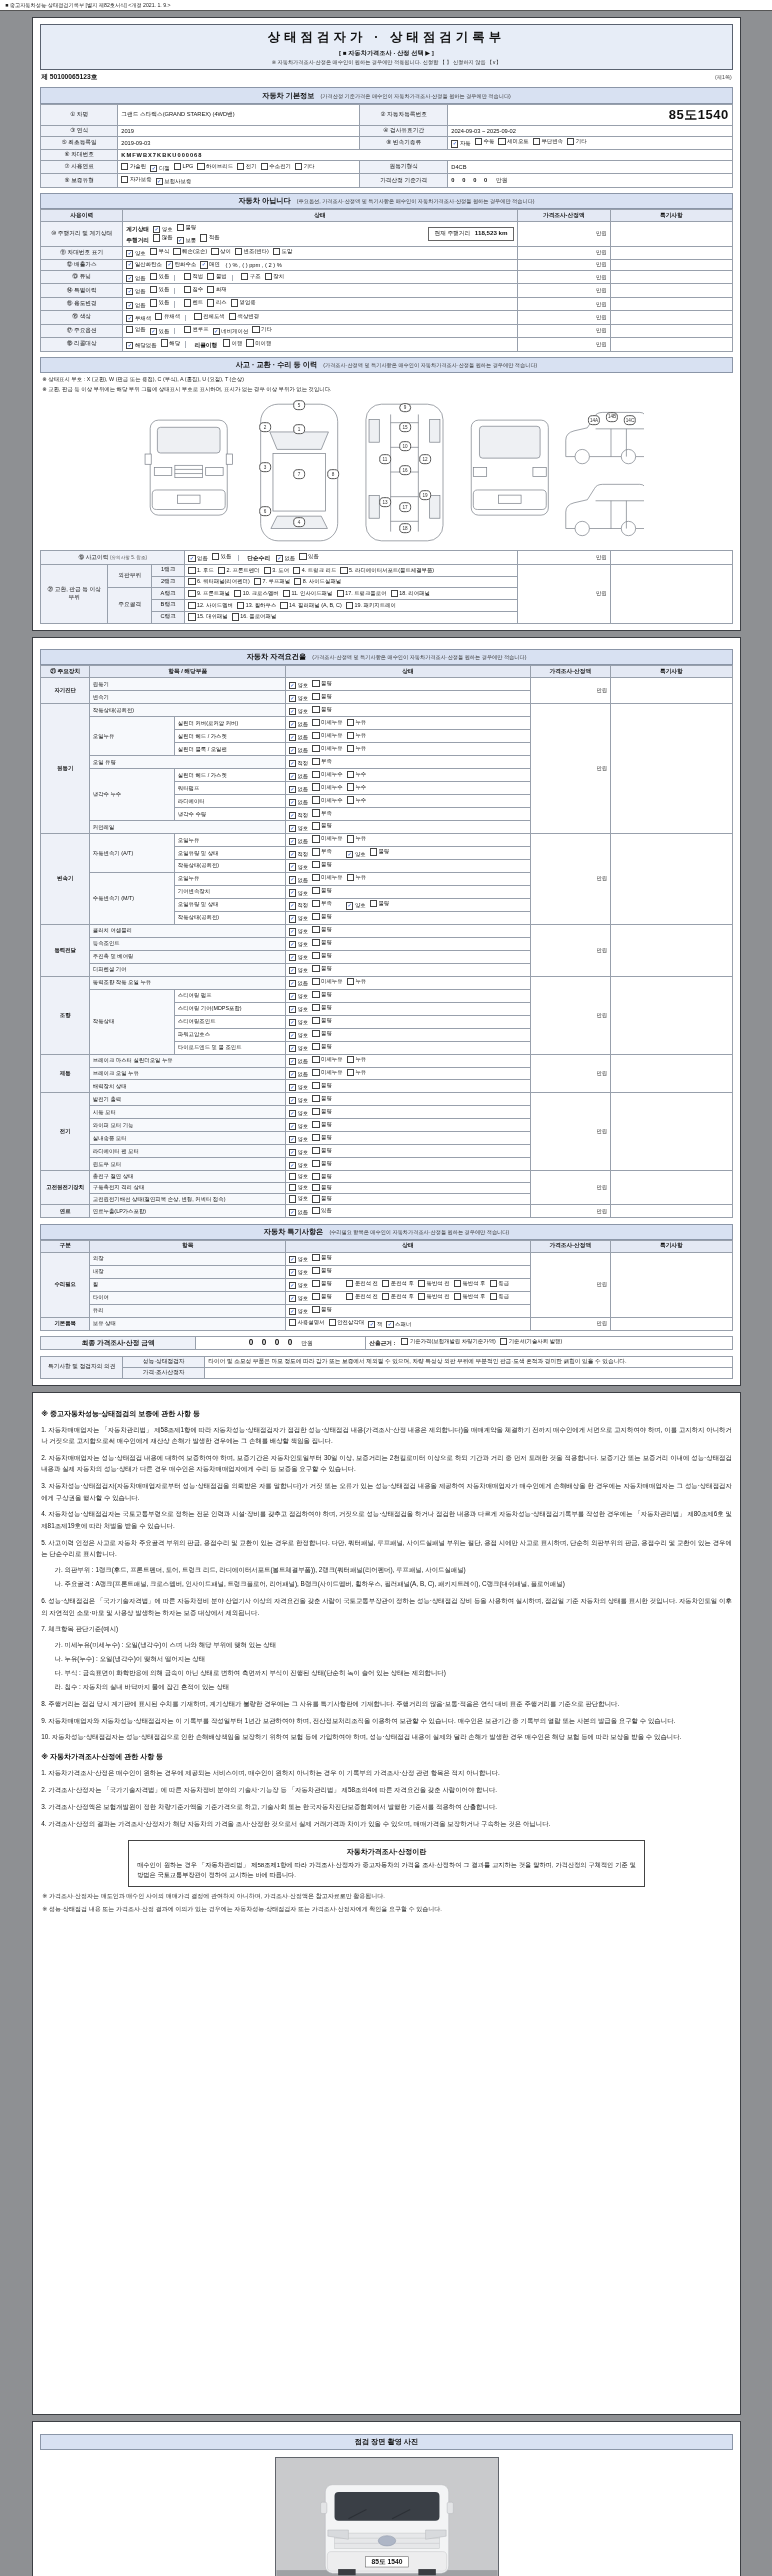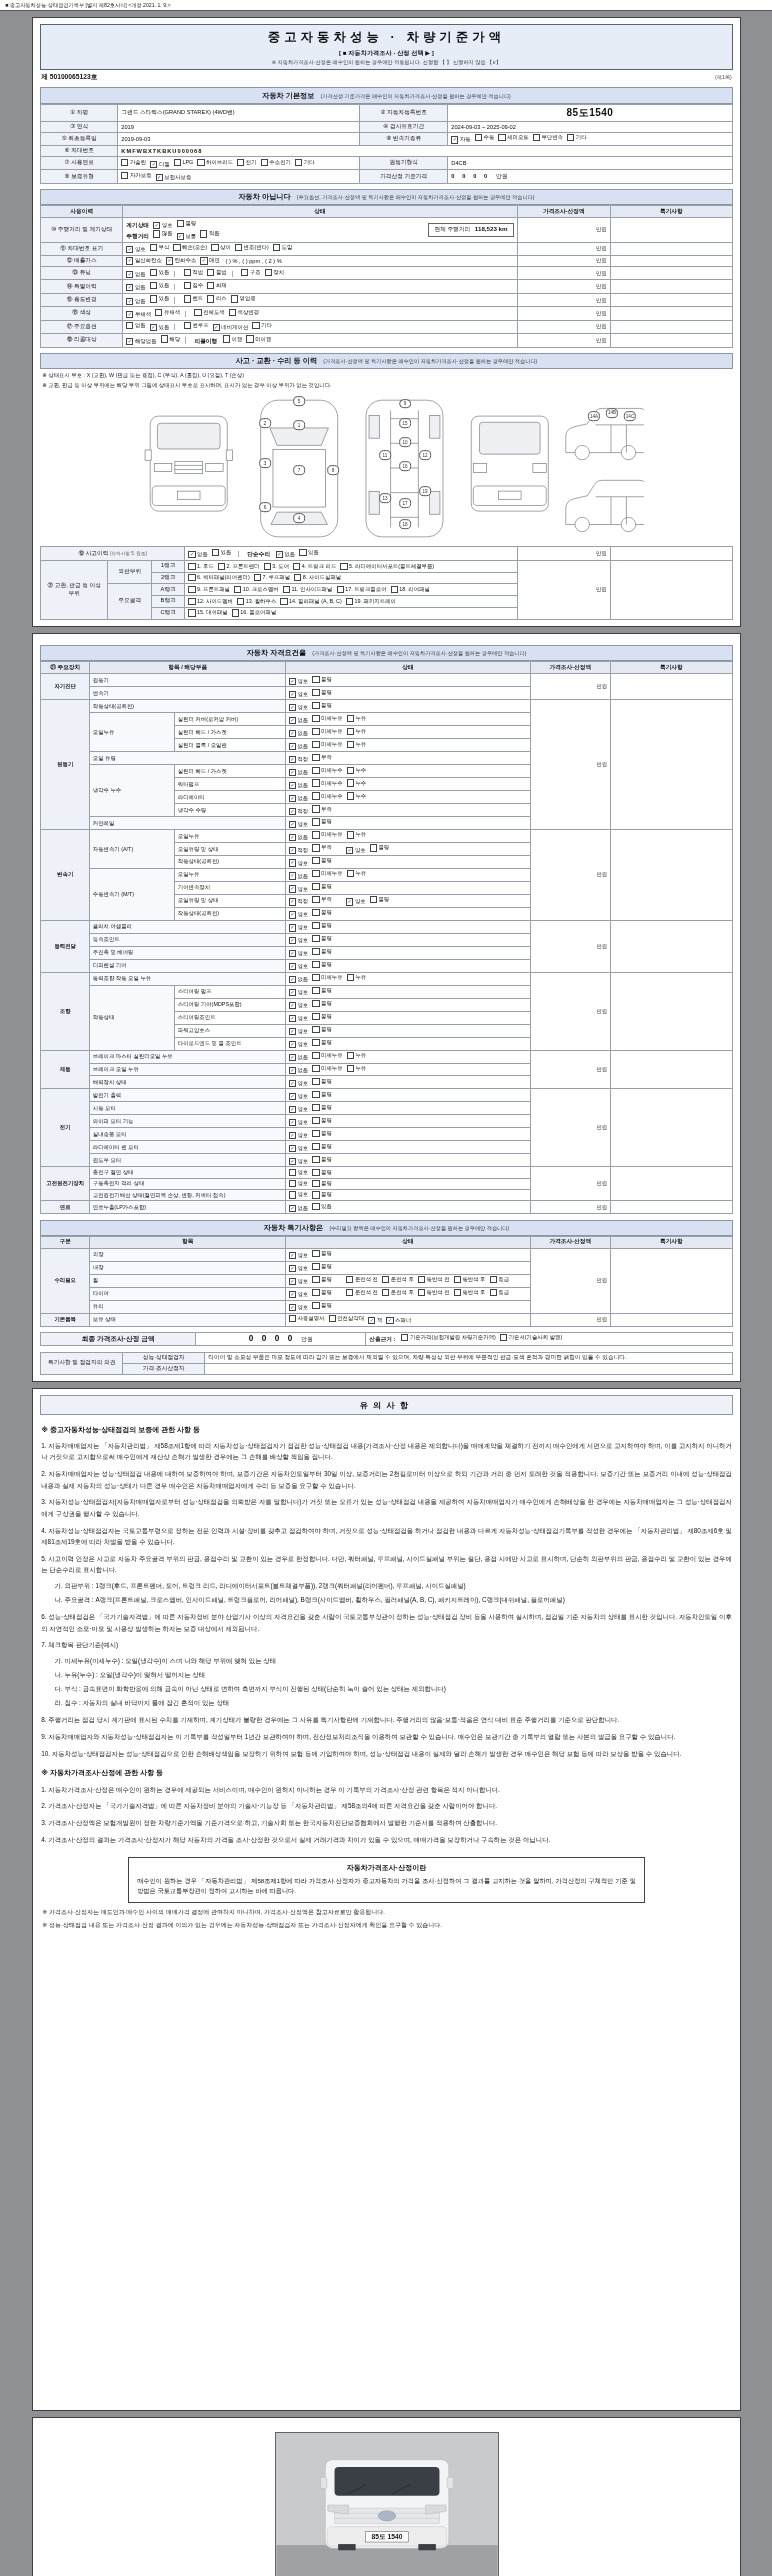--- a/index.html
+++ b/index.html
@@ -19,21 +19,21 @@
   
   .secbar{background:#d8e1f2;border:0.5px solid #8b96a8;text-align:center;font-weight:700;
           font-size:7.2px;padding:2.1px 0;margin-top:5.2px;}
   .secbar .sub{font-weight:400;font-size:5.2px;color:#333;margin-left:4.1px;}
   
   table{border-collapse:collapse;width:100%;table-layout:fixed;}
   td,th{border:0.5px solid #98a0ac;font-size:5.7px;padding:1px 3.1px;vertical-align:middle;
         word-break:break-all;}
   th{background:#e4e9f4;font-weight:700;padding:1.5px 2.1px;}
   .lbl{background:#eef1f8;text-align:center;}
-  .plate{font-weight:800;font-size:10px;text-align:center;letter-spacing:0.5px;}
+  .plate{font-weight:800;font-size:13px;text-align:right;letter-spacing:0.5px;}
   .price{text-align:right;font-size:5.4px;color:#333;background:#fff;}
   .vin{font-weight:700;letter-spacing:1px;}
   .digits{font-weight:800;letter-spacing:3.1px;margin-right:4.1px;}
   
   .cb{display:inline-flex;align-items:center;margin:0.5px 4.1px 0.5px 0;font-size:5.4px;white-space:nowrap;}
   .cb .bx{width:5.2px;height:5.2px;border:0.5px solid #444;margin-right:1.5px;display:inline-flex;
           align-items:center;justify-content:center;font-size:5.2px;font-weight:800;color:#1d4ed8;
           background:#fff;line-height:1;flex:0 0 auto;}
   .cgrp{display:inline-block;margin-right:10.3px;}
   .vsep{display:inline-block;width:0.5px;height:6.2px;background:#aab0ba;margin:0 7.2px -1px 1px;}
@@ -73,21 +73,21 @@
 </head>
 <body>
 
 <div class="topstrip">
   <span>■ 중고자동차성능·상태점검기록부 [별지 제82호서식] &lt;개정 2021. 1. 9.&gt;</span>
 </div>
 
 <div class="page">
 
   <div class="hdrbox">
-    <div class="hdr-title">중고자동차성능 · 차량기준가액</div>
+    <div class="hdr-title">상태점검자가 · 상태점검기록부</div>
     <div class="hdr-sub">[ ■ 자동차가격조사 · 산정 선택 ▶ ]</div>
     <div class="hdr-note">※ 자동차가격조사·산정은 매수인이 원하는 경우에만 적용됩니다.  신청함 【 】   신청하지 않음 【∨】</div>
   </div>
 
   <div class="docrow">
     <span class="docno">제 50100065123호</span>
     <span class="pagelab">(제1쪽)</span>
   </div>
 
   <div class="secbar">
@@ -1334,21 +1334,20 @@
     </tr>
     <tr>
       <td class="op-who">가격·조사산정자</td>
       <td></td>
     </tr>
   </tbody>
     </table>
 </div>
 
 <div class="page" style="min-height:1023px">
-  <div class="notice-title">유의사항</div>
   <div id="notice-body">
       <div class="nh">※ 중고자동차성능·상태점검의 보증에 관한 사항 등</div>
       <div class="nn">1. 자동차매매업자는 「자동차관리법」 제58조제1항에 따라 자동차성능·상태점검자가 점검한 성능·상태점검 내용(가격조사·산정 내용은 제외합니다)을 매매계약을 체결하기 전까지 매수인에게 서면으로 고지하여야 하며, 이를 고지하지 아니하거나 거짓으로 고지함으로써 매수인에게 재산상 손해가 발생한 경우에는 그 손해를 배상할 책임을 집니다.</div>
       <div class="nn">2. 자동차매매업자는 성능·상태점검 내용에 대하여 보증하여야 하며, 보증기간은 자동차인도일부터 30일 이상, 보증거리는 2천킬로미터 이상으로 하되 기간과 거리 중 먼저 도래한 것을 적용합니다. 보증기간 또는 보증거리 이내에 성능·상태점검 내용과 실제 자동차의 성능·상태가 다른 경우 매수인은 자동차매매업자에게 수리 등 보증을 요구할 수 있습니다.</div>
       <div class="nn">3. 자동차성능·상태점검자(자동차매매업자로부터 성능·상태점검을 의뢰받은 자를 말합니다)가 거짓 또는 오류가 있는 성능·상태점검 내용을 제공하여 자동차매매업자가 매수인에게 손해배상을 한 경우에는 자동차매매업자는 그 성능·상태점검자에게 구상권을 행사할 수 있습니다.</div>
       <div class="nn">4. 자동차성능·상태점검자는 국토교통부령으로 정하는 전문 인력과 시설·장비를 갖추고 점검하여야 하며, 거짓으로 성능·상태점검을 하거나 점검한 내용과 다르게 자동차성능·상태점검기록부를 작성한 경우에는 「자동차관리법」 제80조제6호 및 제81조제19호에 따라 처벌을 받을 수 있습니다.</div>
       <div class="nn">5. 사고이력 인정은 사고로 자동차 주요골격 부위의 판금, 용접수리 및 교환이 있는 경우로 한정합니다. 다만, 쿼터패널, 루프패널, 사이드실패널 부위는 절단, 용접 시에만 사고로 표시하며, 단순히 외판부위의 판금, 용접수리 및 교환이 있는 경우에는 단순수리로 표시합니다.</div>
       <div class="ng">가. 외판부위 : 1랭크(후드, 프론트펜더, 도어, 트렁크 리드, 라디에이터서포트(볼트체결부품)), 2랭크(쿼터패널(리어펜더), 루프패널, 사이드실패널)</div>
       <div class="ng">나. 주요골격 : A랭크(프론트패널, 크로스멤버, 인사이드패널, 트렁크플로어, 리어패널), B랭크(사이드멤버, 휠하우스, 필러패널(A, B, C), 패키지트레이), C랭크(대쉬패널, 플로어패널)</div>
       <div class="nn">6. 성능·상태점검은 「국가기술자격법」에 따른 자동차정비 분야 산업기사 이상의 자격요건을 갖춘 사람이 국토교통부장관이 정하는 성능·상태점검 장비 등을 사용하여 실시하며, 점검일 기준 자동차의 상태를 표시한 것입니다. 자동차인도일 이후의 자연적인 소모·마모 및 사용상 발생하는 하자는 보증 대상에서 제외됩니다.</div>
@@ -1368,20 +1367,23 @@
     </div>
   <div class="nbox">
     <div class="nbox-t">자동차가격조사·산정이란</div>
     <div class="nbox-x">매수인이 원하는 경우 「자동차관리법」 제58조제1항에 따라 가격조사·산정자가 중고자동차의 가격을 조사·산정하여 그 결과를 고지하는 것을 말하며, 가격산정의 구체적인 기준 및 방법은 국토교통부장관이 정하여 고시하는 바에 따릅니다.</div>
   </div>
   <div class="nfoot">※ 가격조사·산정자는 매도인과 매수인 사이의 매매가격 결정에 관여하지 아니하며, 가격조사·산정액은 참고자료로만 활용됩니다.</div>
   <div class="nfoot">※ 성능·상태점검 내용 또는 가격조사·산정 결과에 이의가 있는 경우에는 자동차성능·상태점검자 또는 가격조사·산정자에게 확인을 요구할 수 있습니다.</div>
 </div>
 
 <div class="page">
+  <div class="secbar">
+    <span>점검 장면 촬영 사진</span>
+  </div>
 
   <svg class="photo" width="222" height="144" viewBox="0 0 430 280">
     <rect x="0" y="0" width="430" height="280" fill="#c9cacc"></rect>
     <rect x="0" y="218" width="430" height="62" fill="#9fa1a4"></rect>
     <rect x="95" y="52" width="240" height="172" rx="14" fill="#f3f4f5" stroke="#b7b9bc"></rect>
     <rect x="113" y="66" width="204" height="56" rx="8" fill="#3a3f46"></rect>
     <line x1="140" y1="118" x2="175" y2="100" stroke="#2c3036" stroke-width="2"></line>
     <line x1="225" y1="118" x2="260" y2="100" stroke="#2c3036" stroke-width="2"></line>
     <rect x="113" y="146" width="204" height="30" fill="#e6e7e9" stroke="#c2c4c6"></rect>
     <line x1="113" y1="156" x2="317" y2="156" stroke="#c2c4c6"></line>

